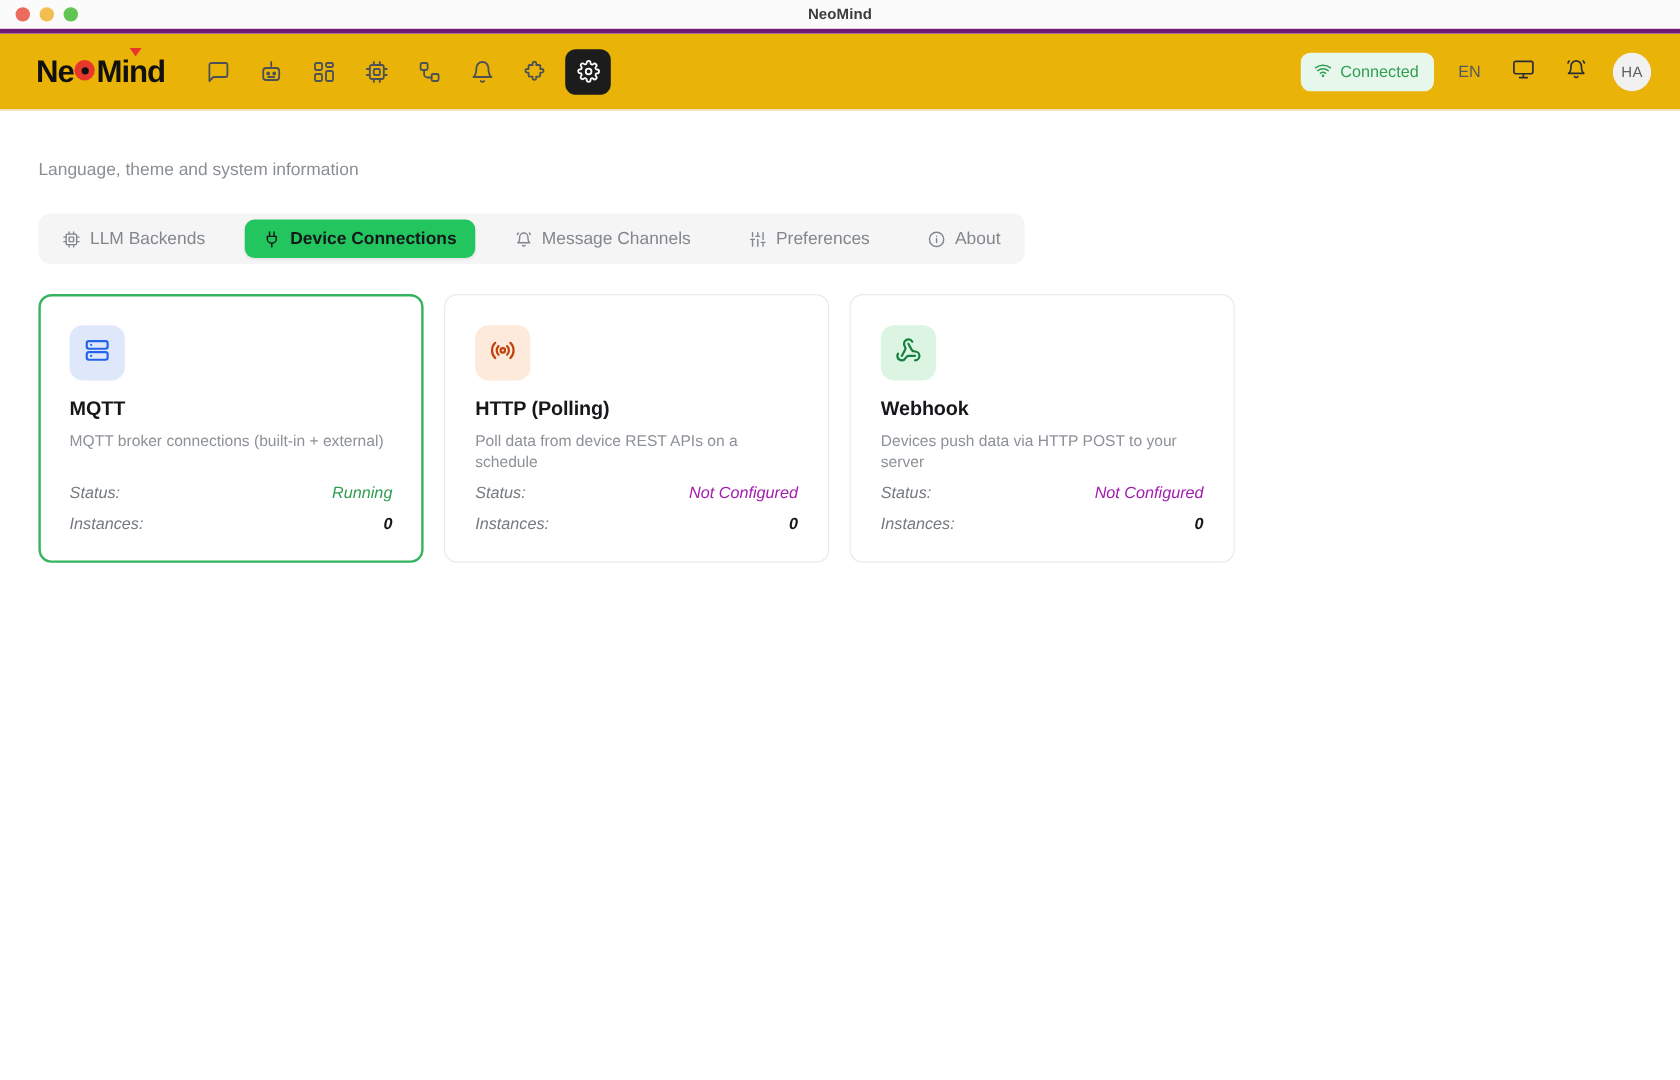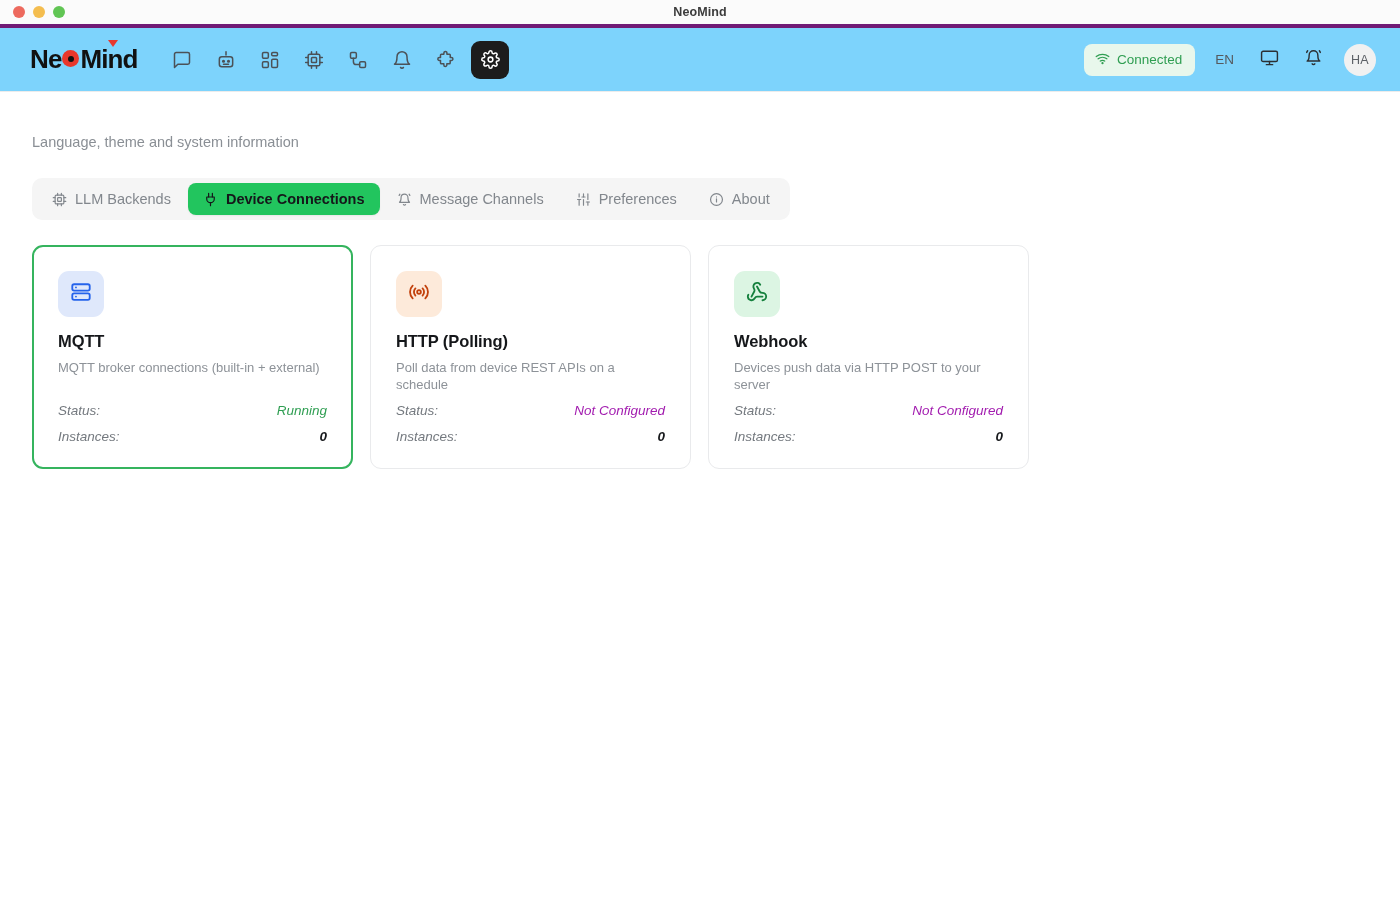--- a/index.html
+++ b/index.html
@@ -41,21 +41,21 @@
     letter-spacing: .1px;
     pointer-events: none;
   }
 
   
   .topnav {
     height: 64px;
     display: flex;
     align-items: center;
     padding: 0 24px 0 30px;
-    background: #7dd3fc;
+    background: #eab308;
     border-bottom: 1px solid #ececec;
   }
   .logo {
     display: flex;
     align-items: baseline;
     font-size: 26px;
     font-weight: 800;
     letter-spacing: -0.9px;
     color: #111111;
     position: relative;
@@ -154,21 +154,21 @@
   }
 
   
   .tabbar {
     margin-top: 28px;
     display: inline-flex;
     align-items: center;
     background: #f5f5f5;
     border-radius: 10px;
     padding: 5px;
-    gap: 2px;
+    gap: 18px;
   }
   .tab {
     display: flex; align-items: center; gap: 8px;
     padding: 8px 15px;
     border-radius: 8px;
     font-size: 14.5px;
     color: #82878d;
     cursor: pointer;
     white-space: nowrap;
   }

